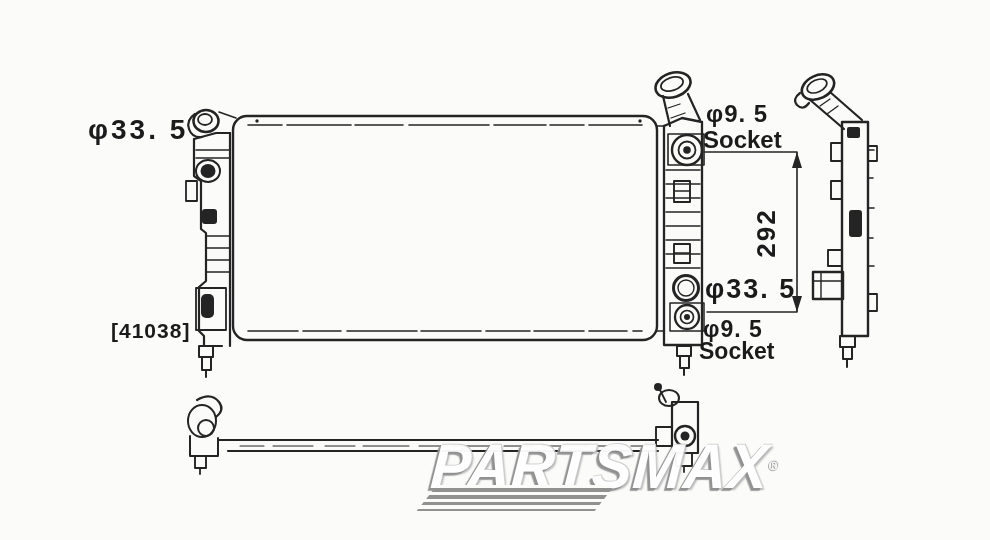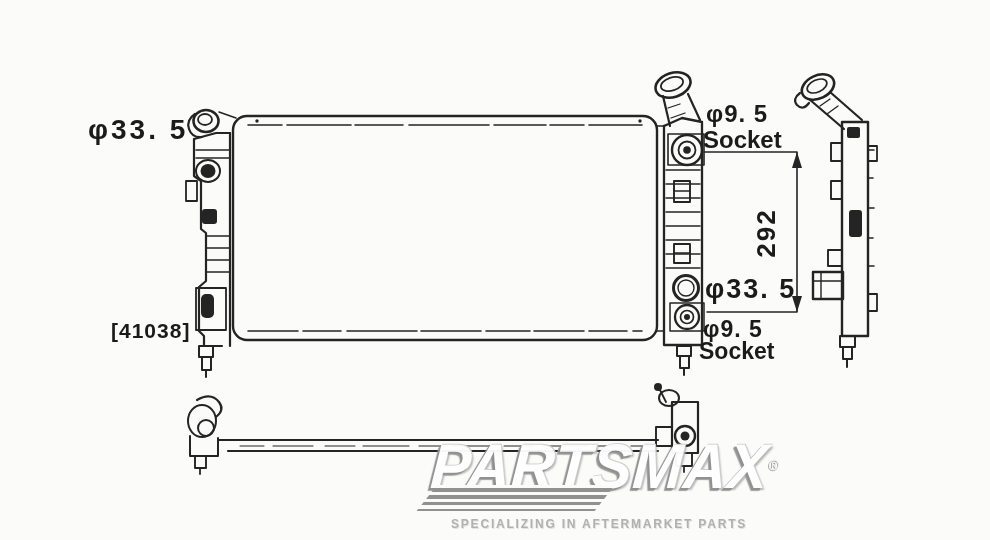--- a/index.html
+++ b/index.html
@@ -184,15 +184,14 @@
     <text x="705" y="298" font-size="27" letter-spacing="2">φ33. 5</text>
     <text x="703" y="337" font-size="23" letter-spacing="1">φ9. 5</text>
     <text x="699" y="359" font-size="23">Socket</text>
   </g>
 </svg>
 
 
 <div class="watermark">
   <div class="brand"><span>PARTSMAX</span><span class="reg">®</span></div>
   <div class="stripes"></div>
-  <div class="tagline">SPECIALIZING IN AFTERMARKET PARTS</div>
 </div>
 </div>
 
 </body></html>

